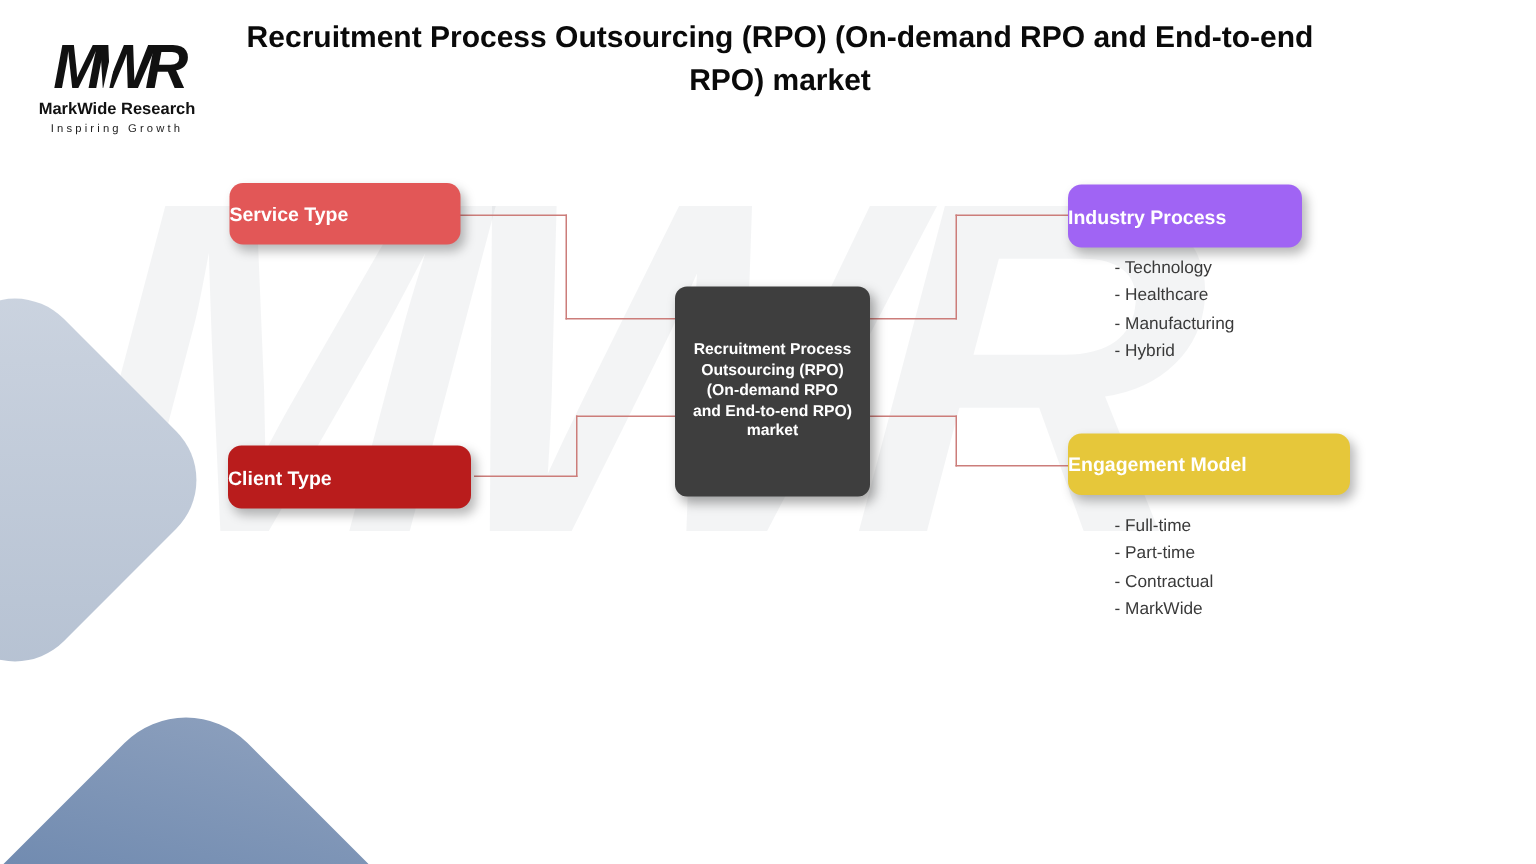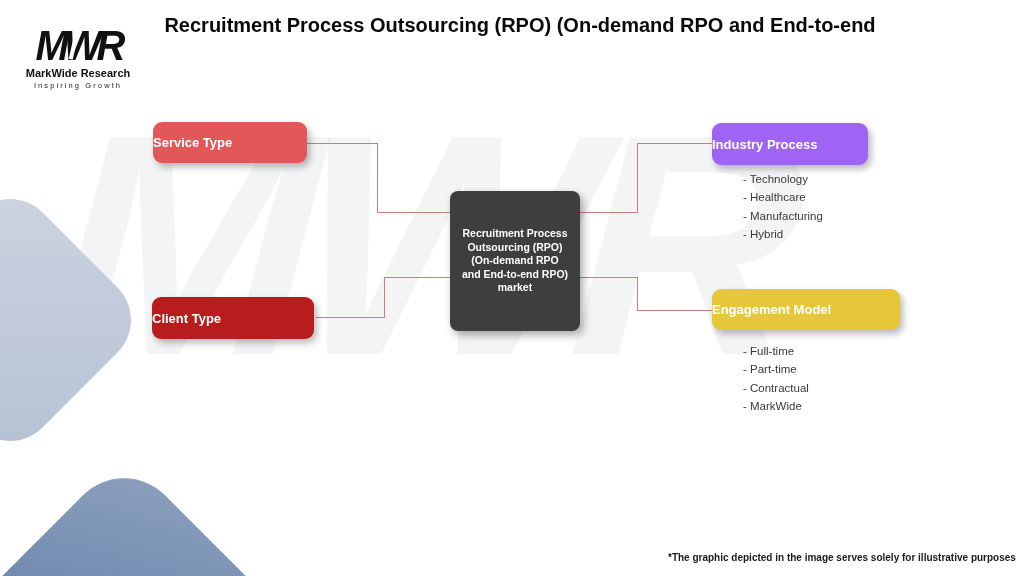--- a/index.html
+++ b/index.html
@@ -99,20 +99,21 @@
     <div class="logo-mark">
       <span>MWR</span>
       <span class="logo-bolt"></span>
     </div>
     <div class="logo-name">MarkWide Research</div>
     <div class="logo-tagline">Inspiring Growth</div>
   </div>
 
   <div class="page-title">
     <span>Recruitment Process Outsourcing (RPO) (On-demand RPO and End-to-end</span>
+    <span>RPO) market</span>
   </div>
 
   <div class="conn h" style="left:306px; top:143px; width:72px;"></div>
   <div class="conn v" style="left:377px; top:143px; height:70px;"></div>
   <div class="conn h" style="left:377px; top:212px; width:73px;"></div>
 
   <div class="conn h" style="left:572px; top:212px; width:66px;"></div>
   <div class="conn v" style="left:637px; top:143px; height:70px;"></div>
   <div class="conn h" style="left:637px; top:143px; width:76px;"></div>
 
@@ -151,15 +152,14 @@
     <div>- Manufacturing</div>
     <div>- Hybrid</div>
   </div>
   <div class="items items-engagement">
     <div>- Full-time</div>
     <div>- Part-time</div>
     <div>- Contractual</div>
     <div>- MarkWide</div>
   </div>
 
-  <div class="disclaimer">*The graphic depicted in the image serves solely for illustrative purposes</div>
 
 </div>
 
 </body></html>

